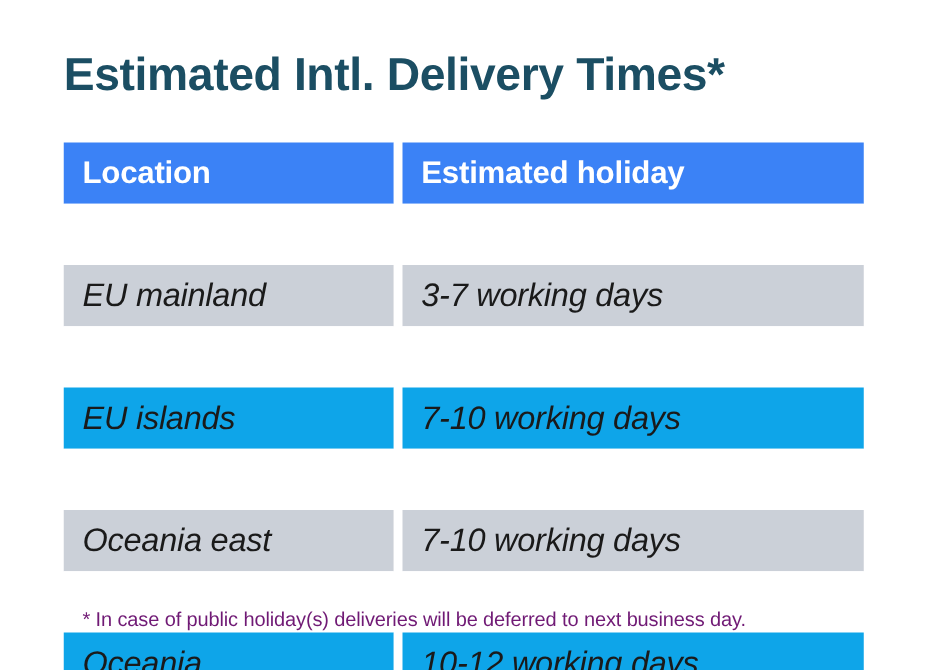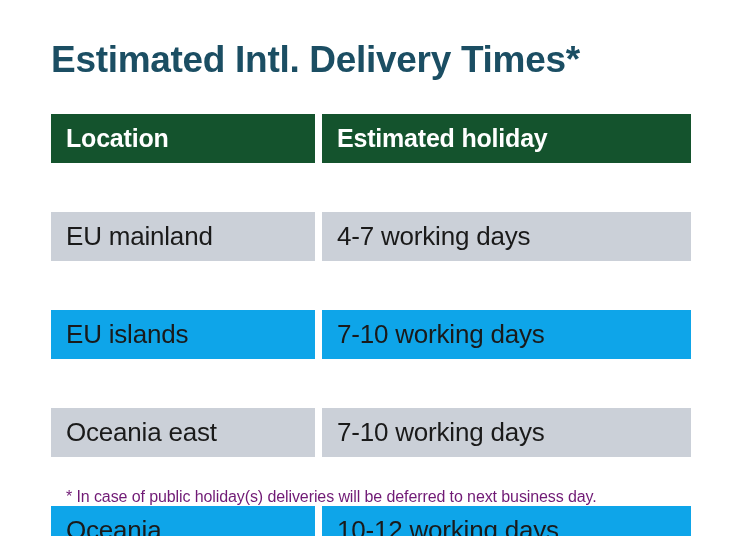--- a/index.html
+++ b/index.html
@@ -60,21 +60,21 @@
   }
   .col-gutter {
     width: 7px;
     background: #ffffff !important;
   }
   .col-delivery {
     width: 369px;
   }
 
   .header-row th {
-    background: #14532d;
+    background: #3b82f6;
     color: #ffffff;
     font-size: 25px;
     font-weight: 700;
     letter-spacing: -0.2px;
     height: 46px;
   }
   .header-row .col-gutter {
     background: #ffffff;
   }
 
@@ -94,20 +94,21 @@
     height: 2px;
     background: #ffffff;
   }
 
   .body-row td {
     font-size: 26px;
     font-weight: 400;
     color: #1a1a1a;
     height: 47px;
     letter-spacing: -0.2px;
+    font-style: italic;
   }
   .body-row.shade-dark td {
     background: #cbd0d8;
   }
   .body-row.shade-light td {
     background: #0ea5e9;
   }
   .body-row td.col-gutter {
     background: #ffffff;
   }
@@ -153,21 +154,21 @@
         <td class="col-gutter"></td>
         <td></td>
       </tr>
 
       <tr class="body-row shade-dark">
         <td class="col-location">
           <span class="cell-text">EU mainland</span>
         </td>
         <td class="col-gutter"></td>
         <td class="col-delivery">
-          <span class="cell-text">4-7 working days</span>
+          <span class="cell-text">3-7 working days</span>
         </td>
       </tr>
 
       <tr class="spacer-row">
         <td></td>
         <td class="col-gutter"></td>
         <td></td>
       </tr>
 
       <tr class="body-row shade-light">

